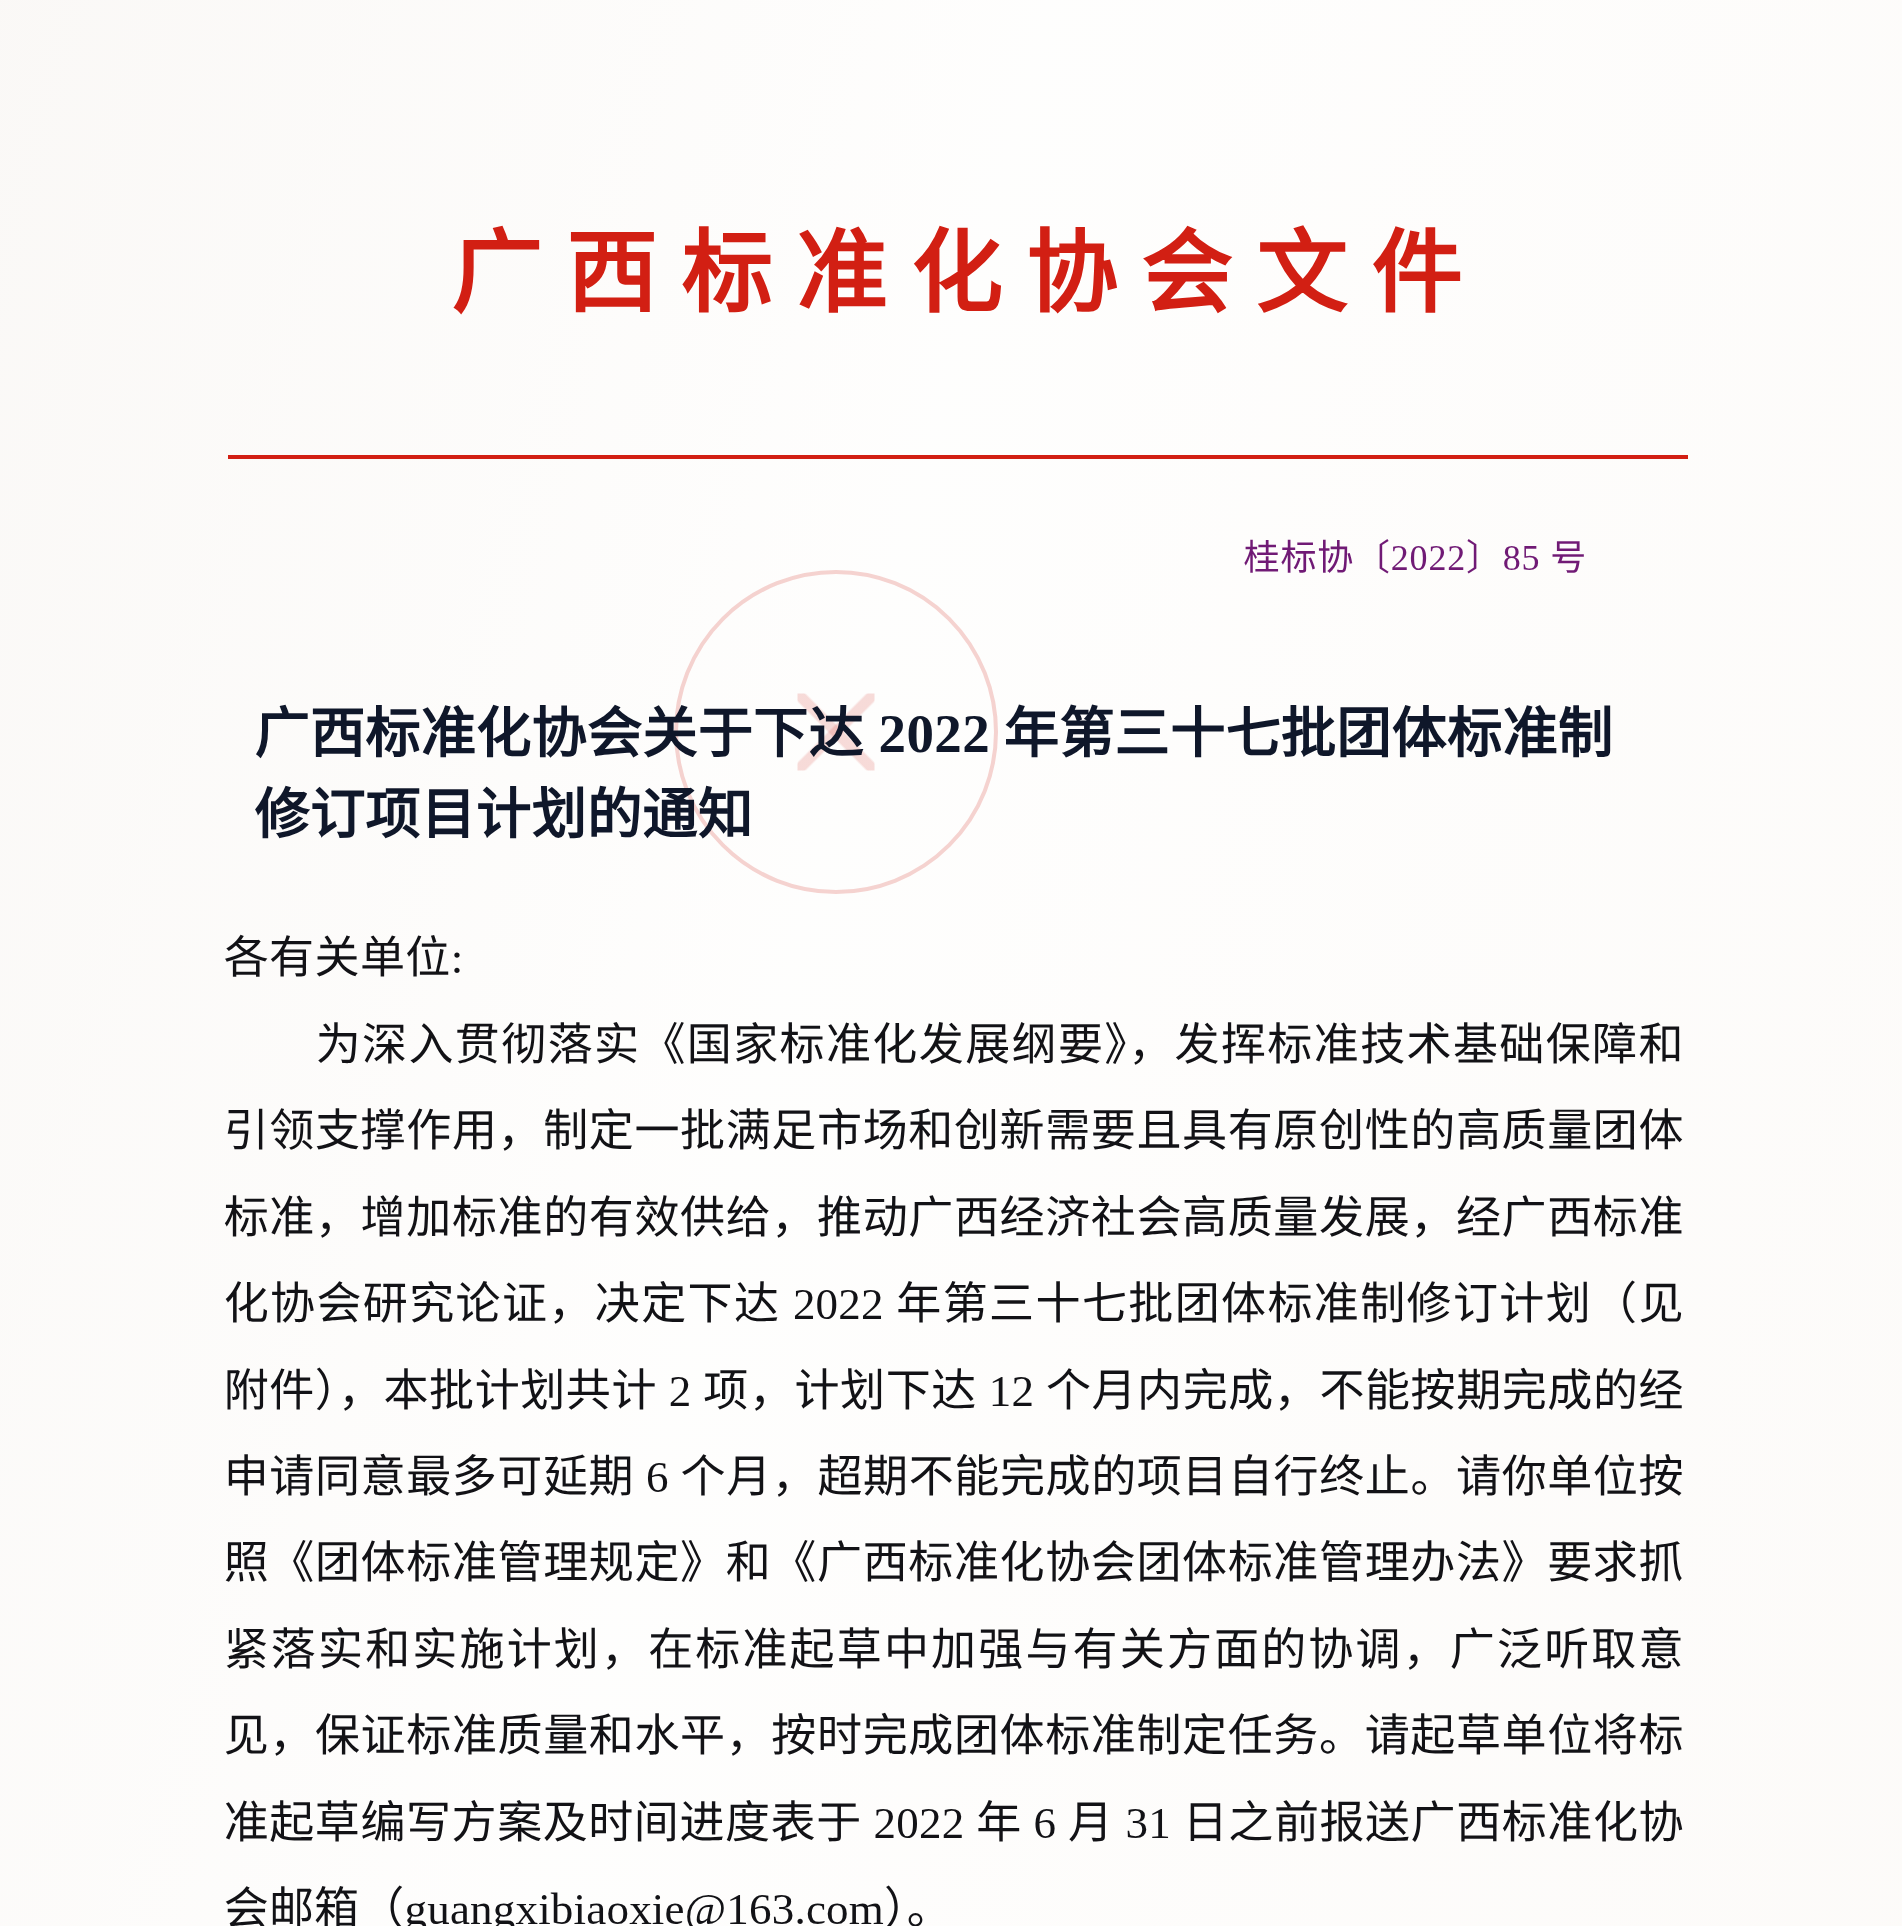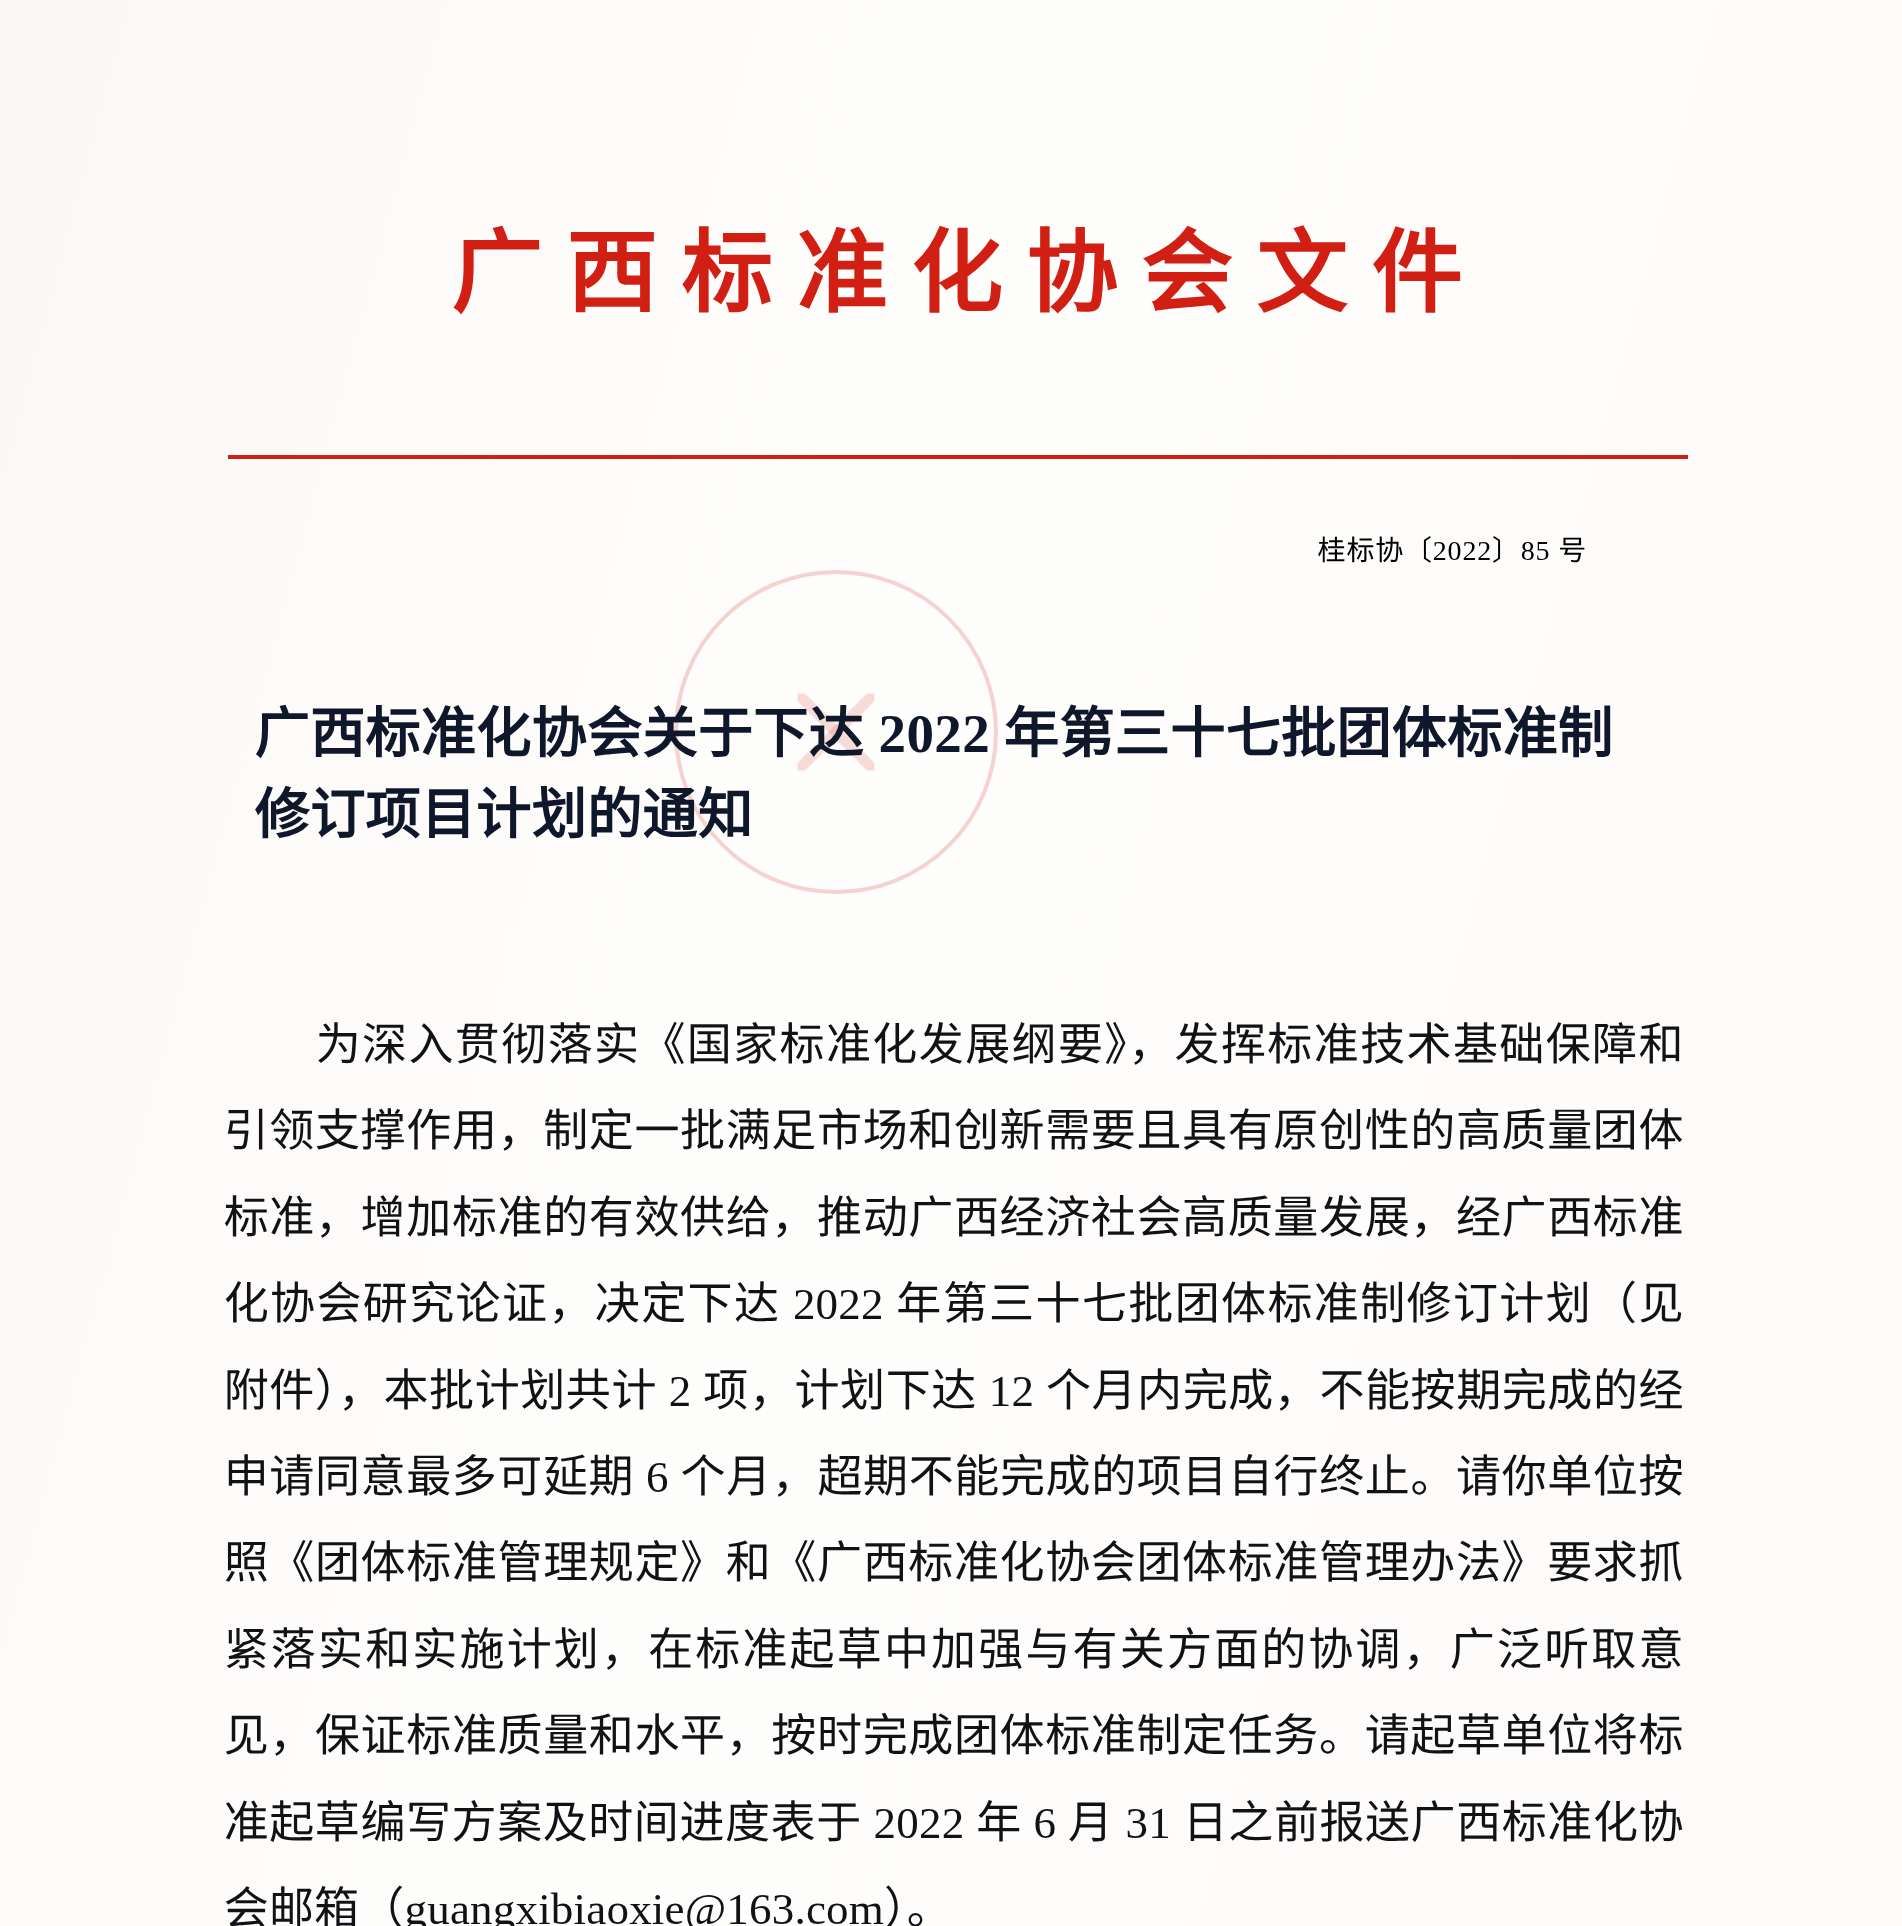--- a/index.html
+++ b/index.html
@@ -84,22 +84,22 @@
     background:
       linear-gradient(45deg, transparent 44%, rgba(214,60,50,0.18) 46%, rgba(214,60,50,0.18) 54%, transparent 56%),
       linear-gradient(-45deg, transparent 44%, rgba(214,60,50,0.18) 46%, rgba(214,60,50,0.18) 54%, transparent 56%);
   }
 
   
   .doc-number {
     position: absolute;
     right: 108px;
     top: 528px;
-    font-size: 28px;
-    color: #000000;
+    font-size: 36px;
+    color: #701a75;
     letter-spacing: 0.8px;
     white-space: nowrap;
   }
 
   
   .doc-title {
     position: absolute;
     left: 39px;
     top: 693px;
     width: 1406px;
@@ -146,18 +146,19 @@
       <div class="masthead-title">广西标准化协会文件</div>
     </div>
     <div class="masthead-rule"></div>
 
     <div class="seal"></div>
 
     <div class="doc-number">桂标协〔2022〕85 号</div>
 
     <div class="doc-title">广西标准化协会关于下达 2022 年第三十七批团体标准制修订项目计划的通知</div>
 
+    <div class="salutation">各有关单位:</div>
 
     <div class="body-text">为深入贯彻落实《国家标准化发展纲要》，发挥标准技术基础保障和引领支撑作用，制定一批满足市场和创新需要且具有原创性的高质量团体标准，增加标准的有效供给，推动广西经济社会高质量发展，经广西标准化协会研究论证，决定下达 2022 年第三十七批团体标准制修订计划（见附件），本批计划共计 2 项，计划下达 12 个月内完成，不能按期完成的经申请同意最多可延期 6 个月，超期不能完成的项目自行终止。请你单位按照《团体标准管理规定》和《广西标准化协会团体标准管理办法》要求抓紧落实和实施计划，在标准起草中加强与有关方面的协调，广泛听取意见，保证标准质量和水平，按时完成团体标准制定任务。请起草单位将标准起草编写方案及时间进度表于 2022 年 6 月 31 日之前报送广西标准化协会邮箱（guangxibiaoxie@163.com）。</div>
 
   </div>
 </div>
 
 
 </body></html>

